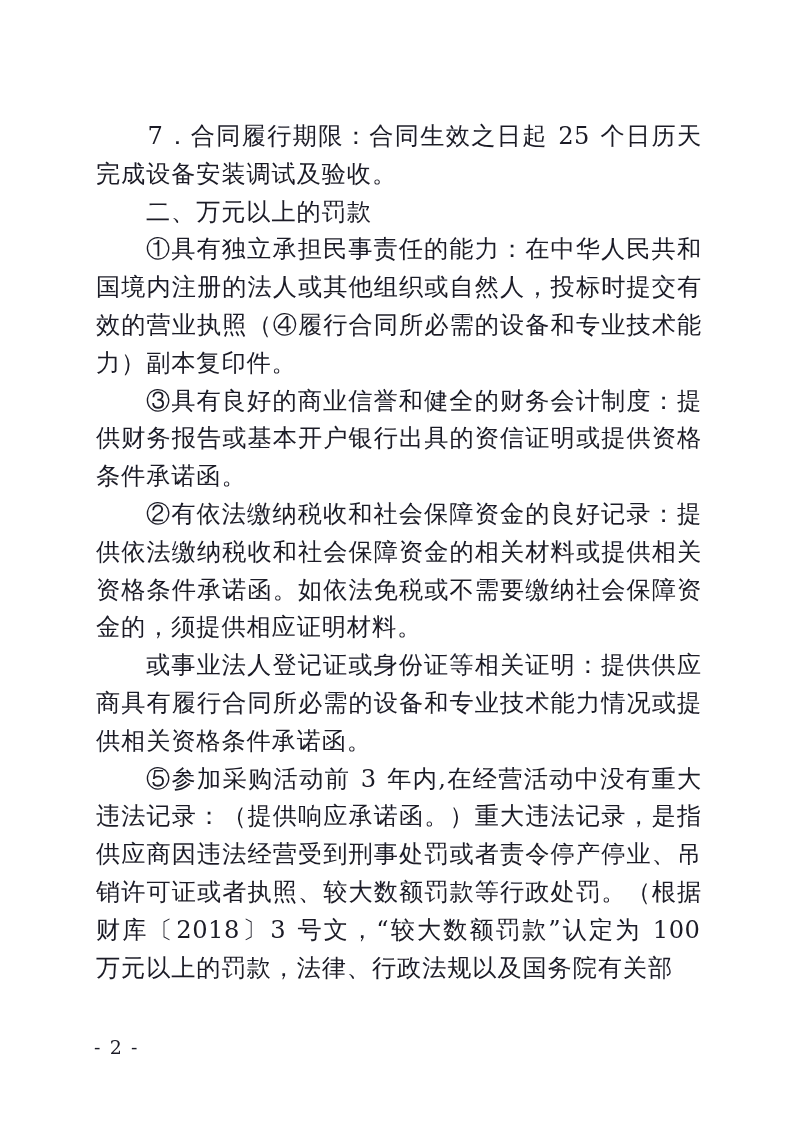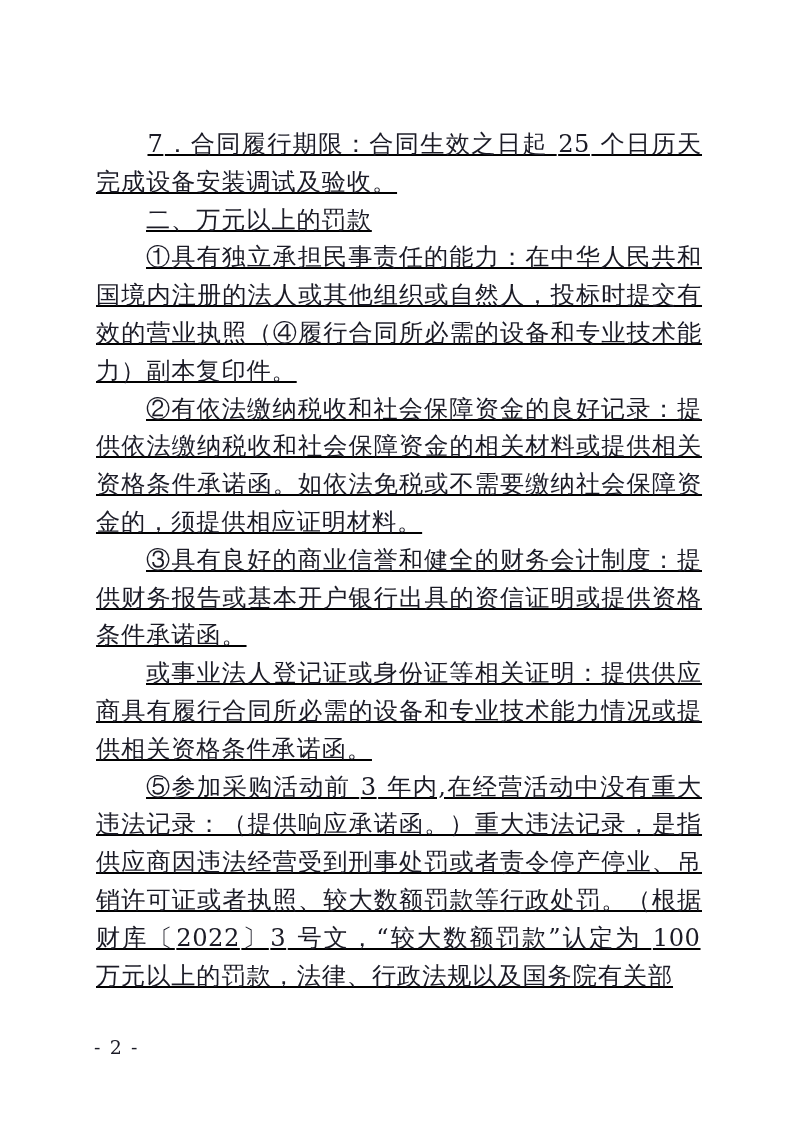--- a/index.html
+++ b/index.html
@@ -14,23 +14,22 @@
     height: 1122px;
     background: #ffffff;
     overflow: hidden;
     font-family: "DejaVu Serif", "Liberation Serif", serif;
   }
 
   
   #content {
     position: absolute;
     left: 96px;
-    top: 126px;
+    top: 118px;
     width: 606px;
-    text-decoration: underline;
   }
 
   .para {
     margin: 0;
     padding: 0;
     color: #1b1b26;
     font-size: 24.2px;
     line-height: 37.8px;
     letter-spacing: 0.9px;
     text-align: justify;
@@ -76,25 +75,25 @@
 
   <div id="content">
 
     <p class="para indent"><span class="num">7</span>．合同履行期限：合同生效之日起 <span class="num">25</span> 个日历天完成设备安装调试及验收。</p>
 
     <p class="para indent">二、万元以上的罚款</p>
 
 
     <p class="para indent-marker">①具有独立承担民事责任的能力：在中华人民共和国境内注册的法人或其他组织或自然人，投标时提交有效的营业执照（④履行合同所必需的设备和专业技术能力）副本复印件。</p>
 
+    <p class="para indent-marker">③具有良好的商业信誉和健全的财务会计制度：提供财务报告或基本开户银行出具的资信证明或提供资格条件承诺函。</p>
+
     <p class="para indent-marker">②有依法缴纳税收和社会保障资金的良好记录：提供依法缴纳税收和社会保障资金的相关材料或提供相关资格条件承诺函。如依法免税或不需要缴纳社会保障资金的，须提供相应证明材料。</p>
-
-    <p class="para indent-marker">③具有良好的商业信誉和健全的财务会计制度：提供财务报告或基本开户银行出具的资信证明或提供资格条件承诺函。</p>
 
     <p class="para indent-marker">或事业法人登记证或身份证等相关证明：提供供应商具有履行合同所必需的设备和专业技术能力情况或提供相关资格条件承诺函。</p>
 
-    <p class="para indent-marker">⑤参加采购活动前 <span class="num">3</span> 年内,在经营活动中没有重大违法记录：（提供响应承诺函。）重大违法记录，是指供应商因违法经营受到刑事处罚或者责令停产停业、吊销许可证或者执照、较大数额罚款等行政处罚。（根据财库〔<span class="num">2022</span>〕<span class="num">3</span> 号文，“较大数额罚款”认定为 <span class="num">100</span> 万元以上的罚款，法律、行政法规以及国务院有关部</p>
+    <p class="para indent-marker">⑤参加采购活动前 <span class="num">3</span> 年内,在经营活动中没有重大违法记录：（提供响应承诺函。）重大违法记录，是指供应商因违法经营受到刑事处罚或者责令停产停业、吊销许可证或者执照、较大数额罚款等行政处罚。（根据财库〔<span class="num">2018</span>〕<span class="num">3</span> 号文，“较大数额罚款”认定为 <span class="num">100</span> 万元以上的罚款，法律、行政法规以及国务院有关部</p>
 
   </div>
 
   <div id="folio">- 2 -</div>
 
 </div>
 
 </body></html>

